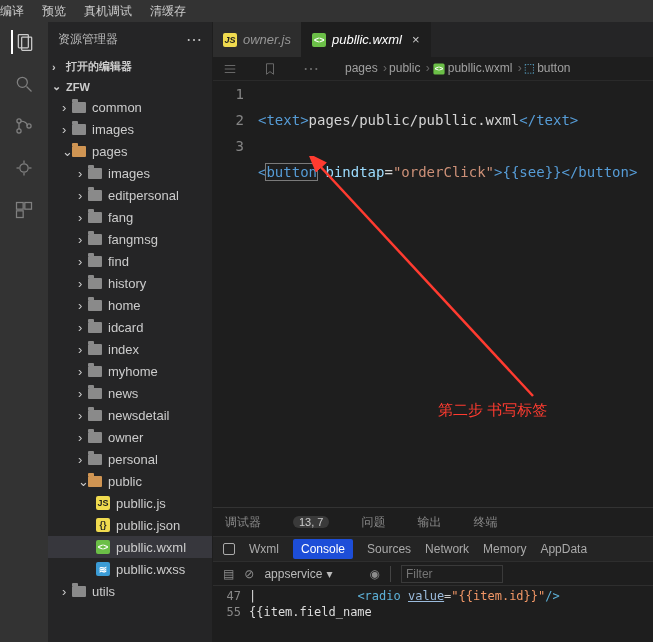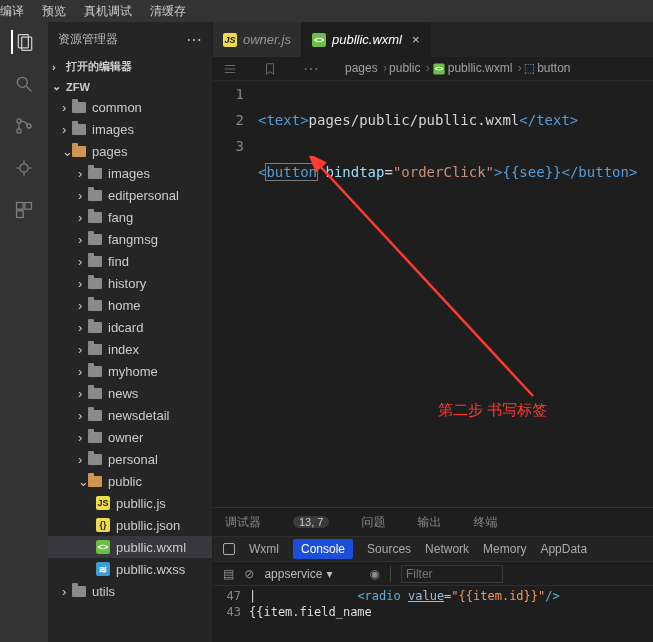--- a/index.html
+++ b/index.html
@@ -525,20 +525,20 @@
         <span>appservice</span>
         <span>▾</span>
       </span>
       <span style="opacity:.7">◉</span>
       <span class="sep"></span>
       <input placeholder="Filter" style="">
     </div>
     <div class="code-mini">
       <div>
         <div class="g">47</div>
-        <div class="g">43</div>
+        <div class="g">55</div>
       </div>
       <div>
         <div><span class="cm-text">|</span>&nbsp;&nbsp;&nbsp;&nbsp;&nbsp;&nbsp;&nbsp;&nbsp;&nbsp;&nbsp;&nbsp;&nbsp;&nbsp;&nbsp;<span class="cm-tag">&lt;radio</span> <span class="cm-attr">value</span>=<span class="cm-str">"{{item.id}}"</span><span class="cm-tag">/&gt;</span><span class="cm-text">{{item.field_name</span></div>
       </div>
     </div>
   </div>
 </div>
 
 </body></html>

